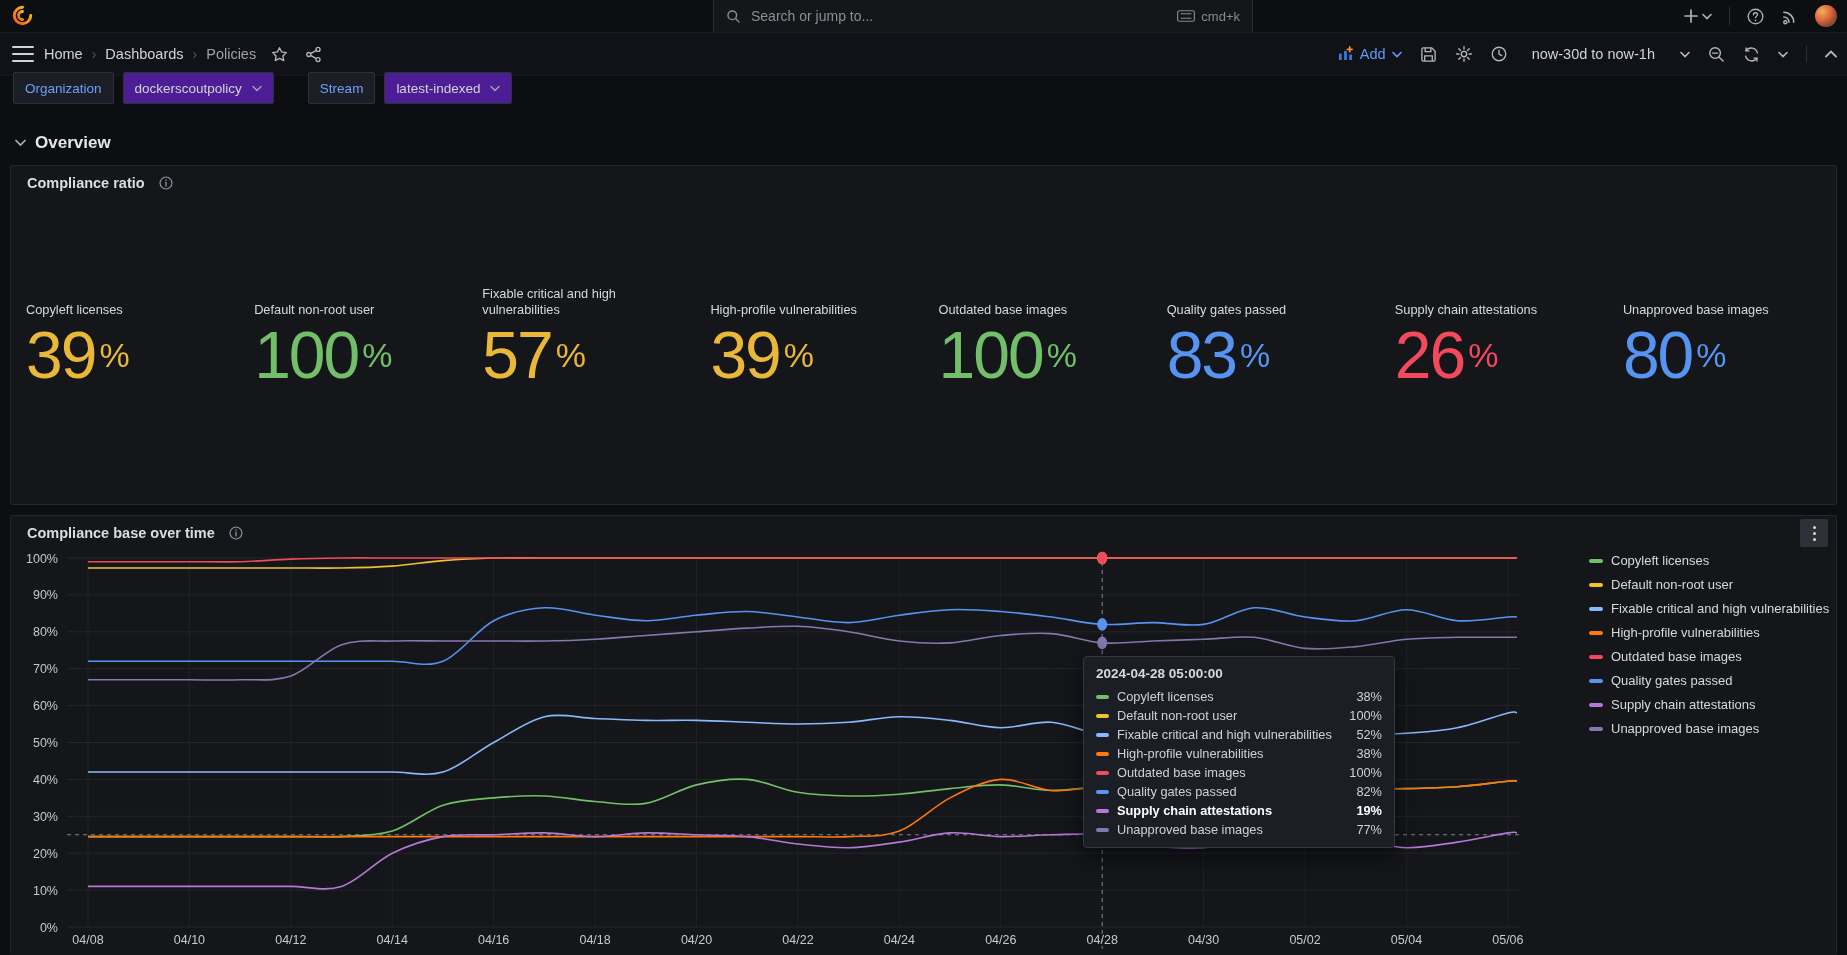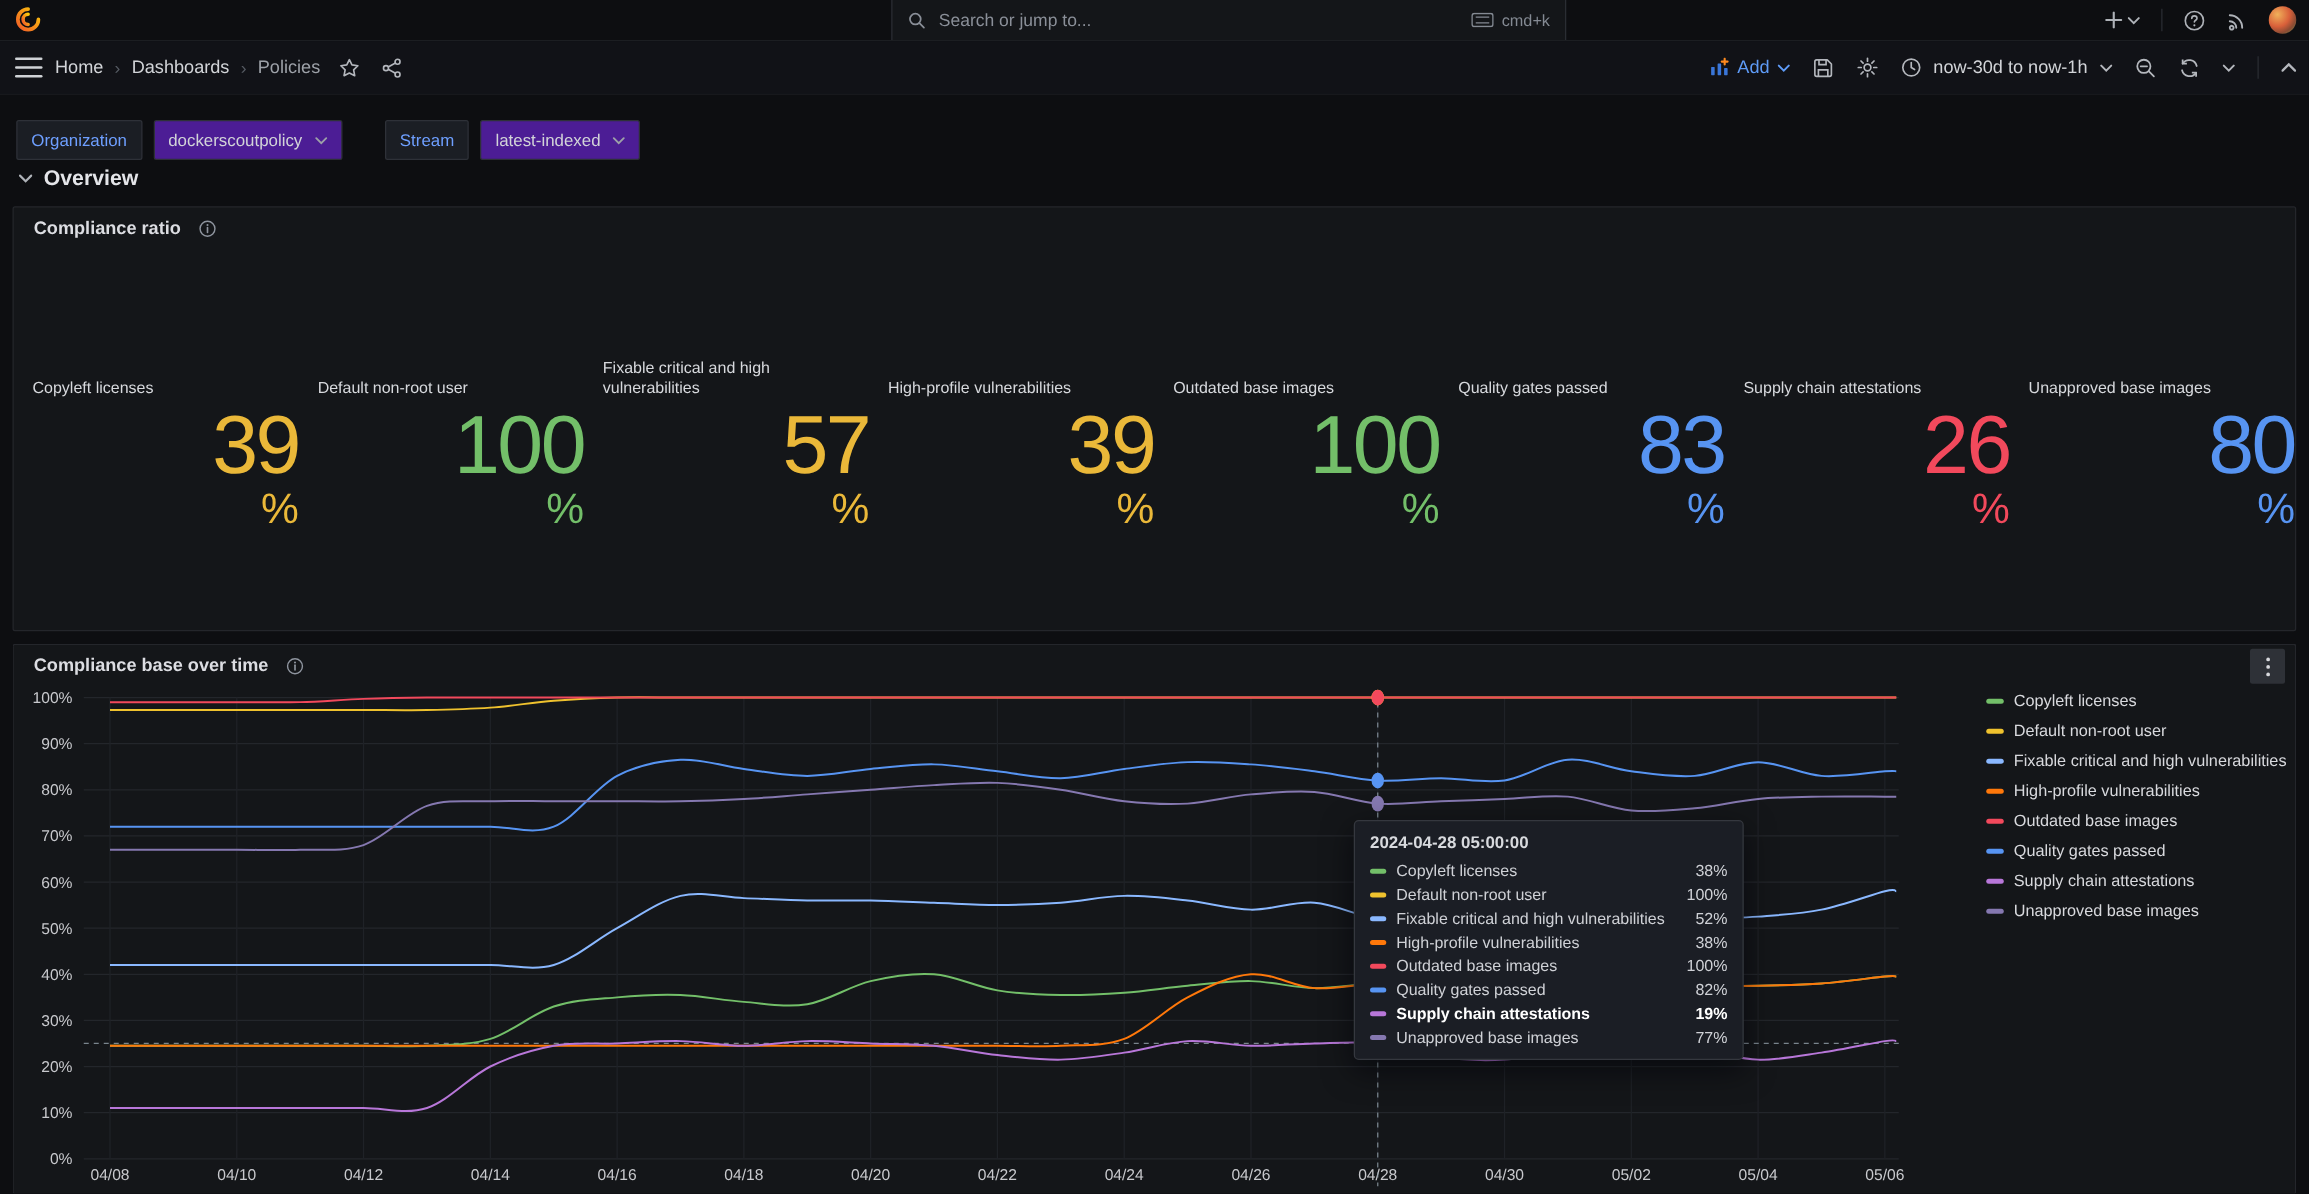--- a/index.html
+++ b/index.html
@@ -24,26 +24,26 @@
           background:radial-gradient(circle at 32% 30%,#f0b05a 0%,#d9603a 45%,#8a4b33 70%,#6f8f4e 100%);}
   
   .toolbar{position:absolute;left:0;top:33px;width:1847px;height:42px;background:#111217;
            display:flex;align-items:center;border-bottom:1px solid #17181c;}
   .crumbs{display:flex;align-items:center;margin-left:44px;gap:9px;font-size:14.5px;}
   .crumb{color:#d2d4d8;cursor:pointer;}
   .crumb.current{color:#9da1a8;}
   .crumb-sep{color:#565b63;font-size:14px;}
   .toolbar-right{position:absolute;right:10px;display:flex;align-items:center;gap:18px;height:42px;}
   .addbtn{display:flex;align-items:center;gap:6px;color:#5e9bf7;font-size:14.5px;font-weight:500;cursor:pointer;}
-  .timepick{display:flex;align-items:center;gap:10px;color:#d2d4d8;font-size:14.5px;cursor:pointer;}
+  .timepick{display:flex;align-items:center;gap:25px;color:#d2d4d8;font-size:14.5px;cursor:pointer;}
   .hamburger{position:absolute;left:12px;width:22px;height:16px;display:flex;flex-direction:column;
              justify-content:space-between;cursor:pointer;}
   .hamburger span{display:block;height:2px;background:#cfd2d6;border-radius:1px;}
   
-  .filters{position:absolute;left:13px;top:96px;display:flex;align-items:center;gap:34px;}
+  .filters{position:absolute;left:13px;top:72px;display:flex;align-items:center;gap:34px;}
   .filter-pair{display:flex;align-items:center;gap:9px;}
   .chip{height:32px;display:flex;align-items:center;padding:0 11px;border:1px solid #2e3138;
         border-radius:2px;box-sizing:border-box;font-size:13.5px;}
   .chip.key{background:#1b1e24;color:#6e9fff;font-weight:500;cursor:pointer;}
   .chip.val{background:#4c1d95;color:#d2d4d8;gap:10px;cursor:pointer;}
   
   .section-hdr{position:absolute;left:15px;top:133px;display:flex;align-items:center;gap:9px;cursor:pointer;}
   .section-hdr .title{font-size:17px;font-weight:700;color:#e4e5e9;}
   
   .panel{position:absolute;background:#141619;border:1px solid #24262b;border-radius:2px;box-sizing:border-box;}
@@ -53,21 +53,21 @@
              padding-left:16px;gap:14px;}
   .panel-title{font-size:14.5px;font-weight:600;color:#dcdde2;text-align:center;}
   .kebab{position:absolute;right:8px;top:3px;width:28px;height:28px;background:#2e3137;border-radius:2px;
          display:flex;flex-direction:column;align-items:center;justify-content:center;gap:3px;cursor:pointer;}
   .kebab i{width:3px;height:3px;border-radius:50%;background:#d8d9dd;}
   
   #stats-row{position:absolute;left:0;top:118px;right:0;display:flex;}
   .stat{flex:1;padding-left:15px;box-sizing:border-box;}
   .stat .lbl{font-size:12.8px;color:#d7d9dd;line-height:1.25;min-height:34px;display:flex;
              align-items:flex-end;max-width:200px;}
-  .stat .val{display:flex;align-items:flex-end;margin-top:4px;font-weight:500;flex-direction:column;}
+  .stat .val{display:flex;align-items:center;margin-top:4px;font-weight:500;}
   .stat .num{font-size:66px;line-height:1;letter-spacing:-2px;}
   .stat .pct{font-size:34px;margin-left:4px;}
   
   #ts-svg{position:absolute;left:0;top:0;}
   .legend{position:absolute;left:1578px;top:37px;display:flex;flex-direction:column;gap:9px;}
   .legend-item{display:flex;align-items:center;gap:8px;font-size:13px;color:#d8d9dd;cursor:pointer;white-space:nowrap;}
   .legend-item .sw{width:14px;height:4px;border-radius:2px;flex:none;}
   
   .tooltip{position:absolute;left:1072px;top:140px;width:312px;background:#1b1e25;border:1px solid #35383f;
            border-radius:4px;padding:9px 12px 8px;box-sizing:border-box;z-index:6;

